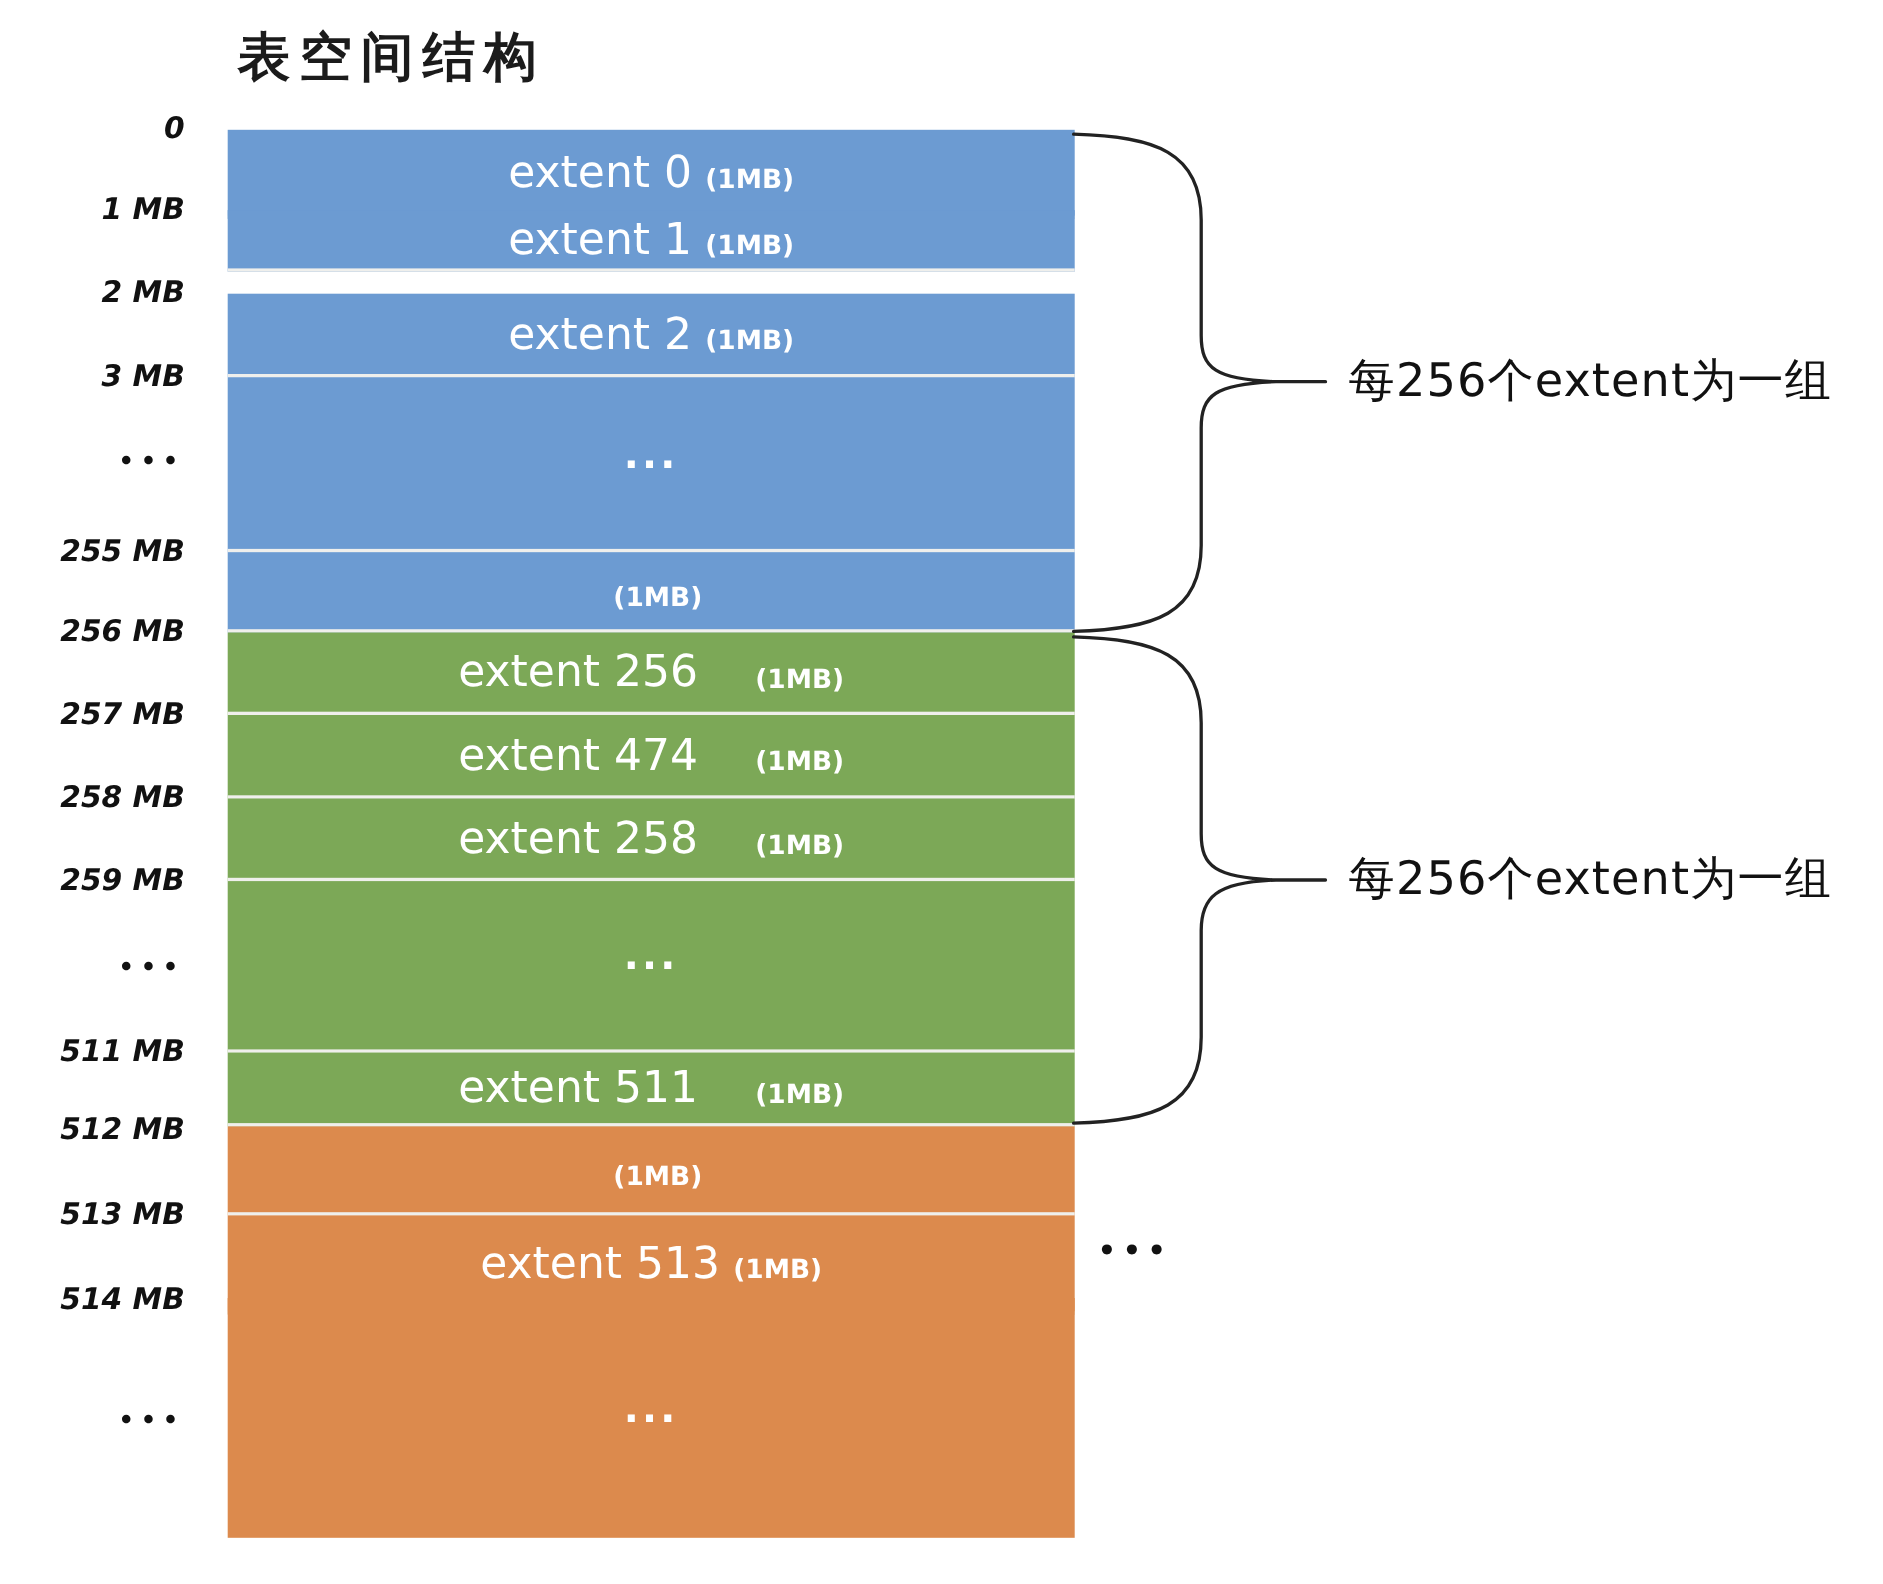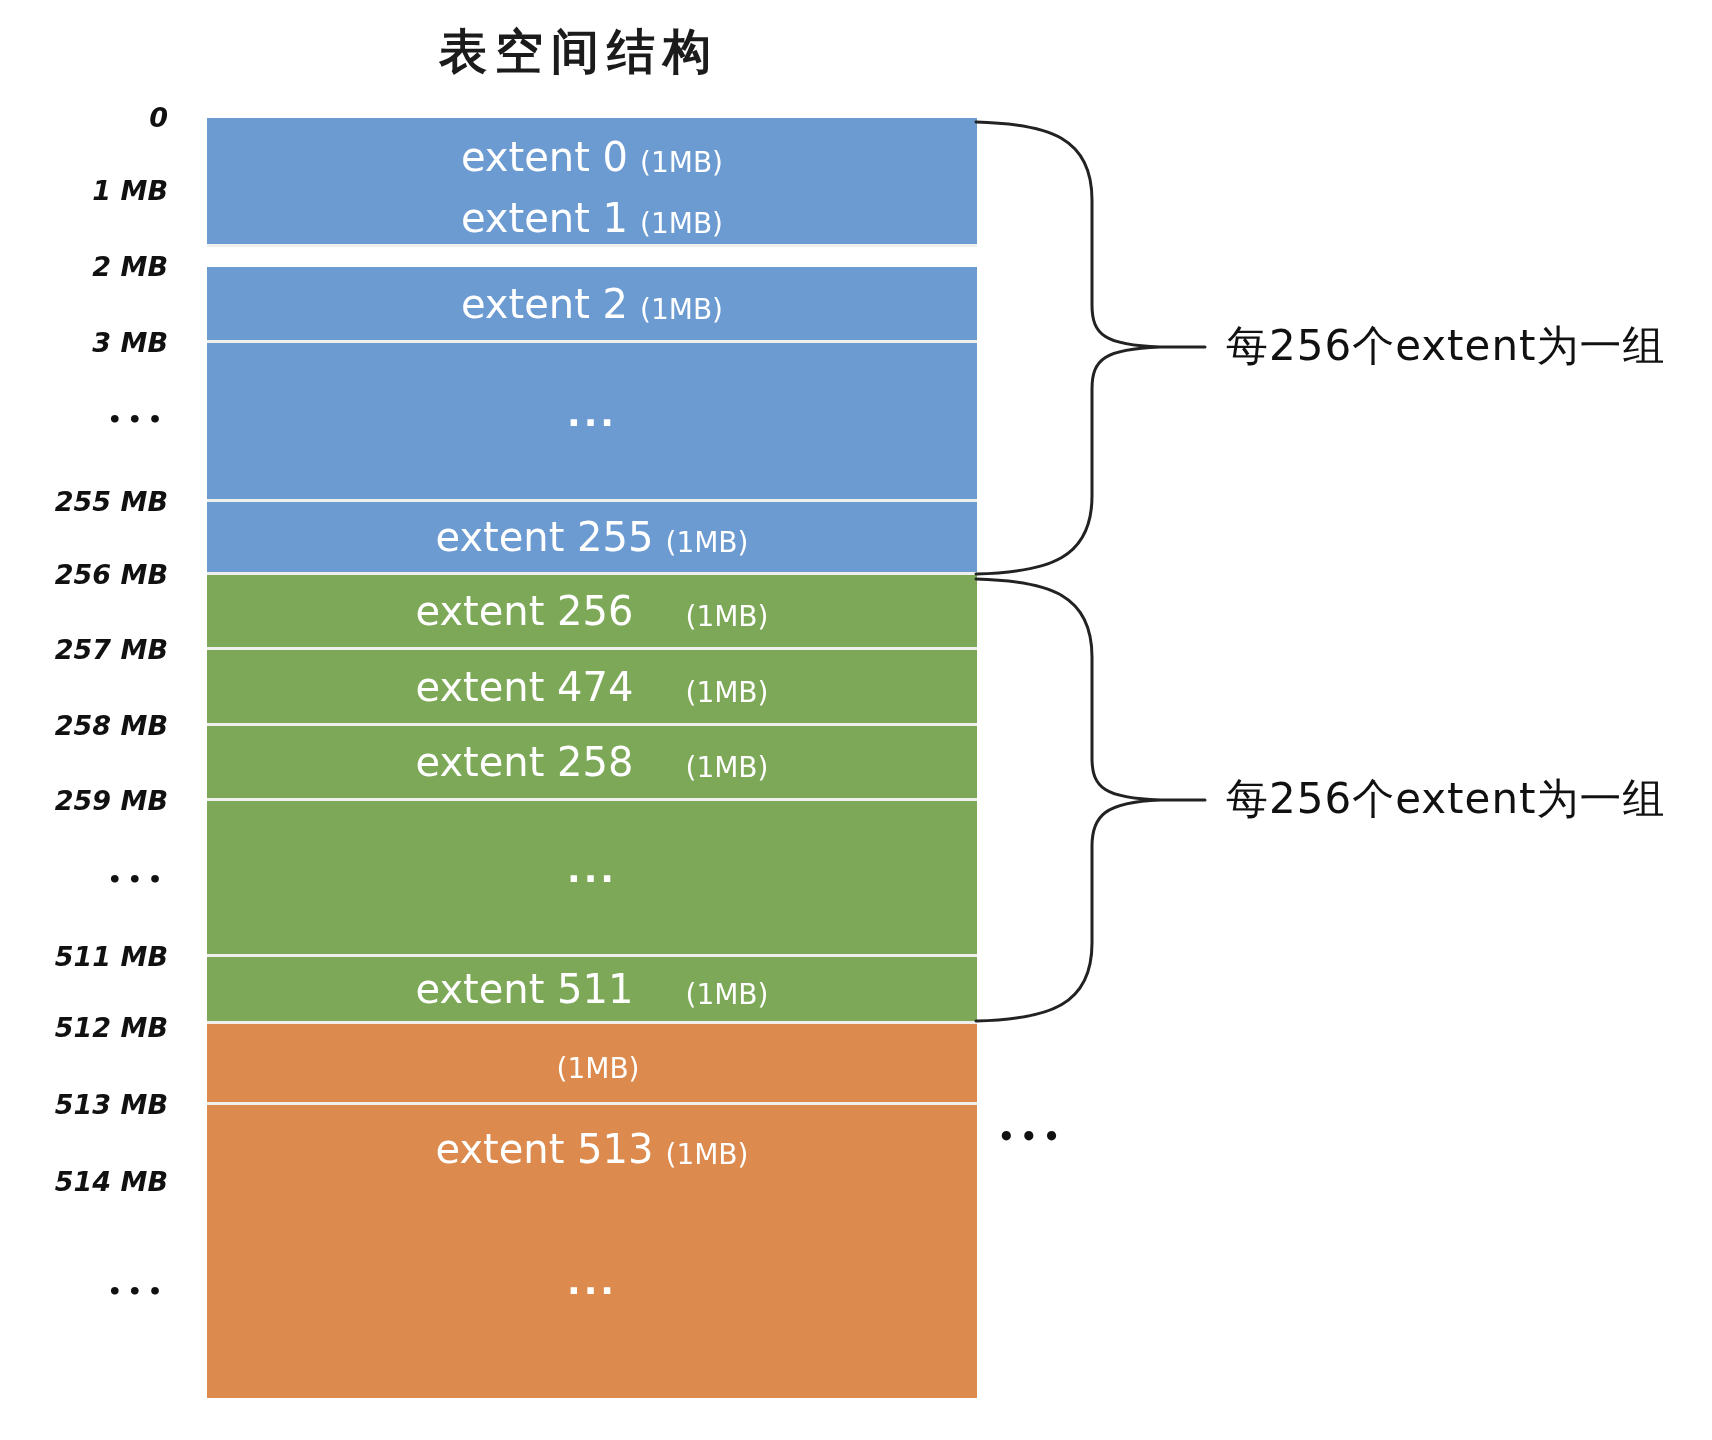--- a/index.html
+++ b/index.html
@@ -4,22 +4,22 @@
 <style>
   html,body{margin:0;padding:0;background:#ffffff;}
   .canvas{
     position:relative;
     width:1712px;height:1440px;
     background:#ffffff;
     font-family:"DejaVu Sans","Liberation Sans",sans-serif;
     overflow:hidden;
   }
   .title{
-    position:absolute;left:194px;top:20px;width:770px;
-    text-align:center;
+    position:absolute;left:216px;top:20px;width:770px;
+    text-align:left;
     font-size:48px;font-weight:700;letter-spacing:8px;
     color:#1b1b1b;
   }
   
   .marker{
     position:absolute;left:0;width:168px;
     text-align:right;
     font-style:italic;font-weight:700;font-size:27px;
     color:#111111;
     transform:translateY(-52%);
@@ -37,21 +37,21 @@
     box-sizing:border-box;
     border-bottom:3px solid #efefec;
     display:flex;align-items:center;justify-content:center;
     color:#ffffff;
   }
   .row.last{border-bottom:none;}
   .row.blue{background:#6c9bd2;}
   .row.green{background:#7ca857;gap:40px;}
   .row.orange{background:#dc8a4d;}
   .extent-name{font-size:40px;font-weight:400;}
-  .extent-size{font-size:28px;font-weight:400;margin-left:12px;margin-top:11px;}
+  .extent-size{font-size:24px;font-weight:700;margin-left:12px;margin-top:11px;}
   .row-dots{
     font-size:36px;font-weight:700;letter-spacing:3px;
     transform:translateY(-8px);
   }
   
   .brace-svg{position:absolute;left:0;top:0;pointer-events:none;}
   .brace-label{
     position:absolute;left:1226px;
     transform:translateY(-52%);
     font-size:42px;font-weight:400;color:#111111;
@@ -97,21 +97,20 @@
         <span class="extent-size">(1MB)</span>
       </div>
     <div class="row blue" style="top:149px;height:76px">
         <span class="extent-name">extent 2</span>
         <span class="extent-size">(1MB)</span>
       </div>
     <div class="row blue" style="top:225px;height:159px">
         <span class="row-dots">...</span>
       </div>
     <div class="row blue" style="top:384px;height:73px">
-        <span class="extent-name">extent 255</span>
         <span class="extent-size">(1MB)</span>
       </div>
     <div class="row green" style="top:457px;height:75px">
         <span class="extent-name">extent 256</span>
         <span class="extent-size">(1MB)</span>
       </div>
     <div class="row green" style="top:532px;height:76px">
         <span class="extent-name">extent 474</span>
         <span class="extent-size">(1MB)</span>
       </div>

